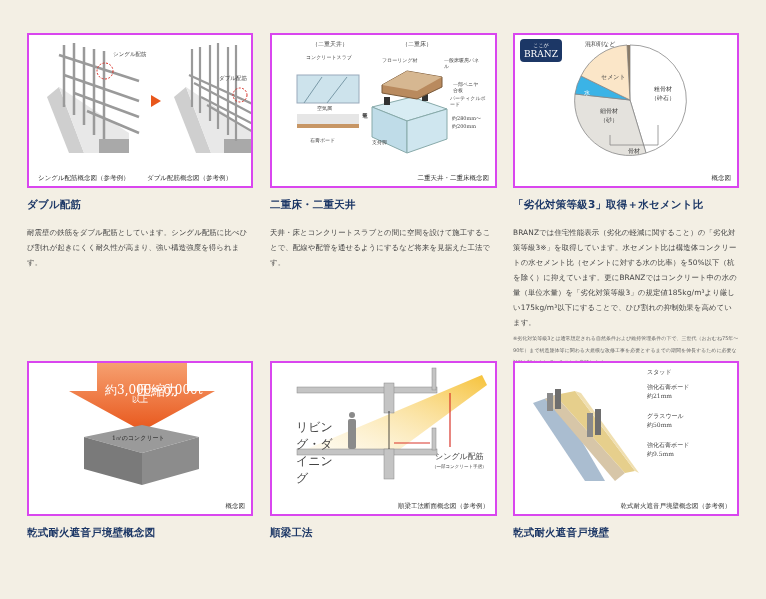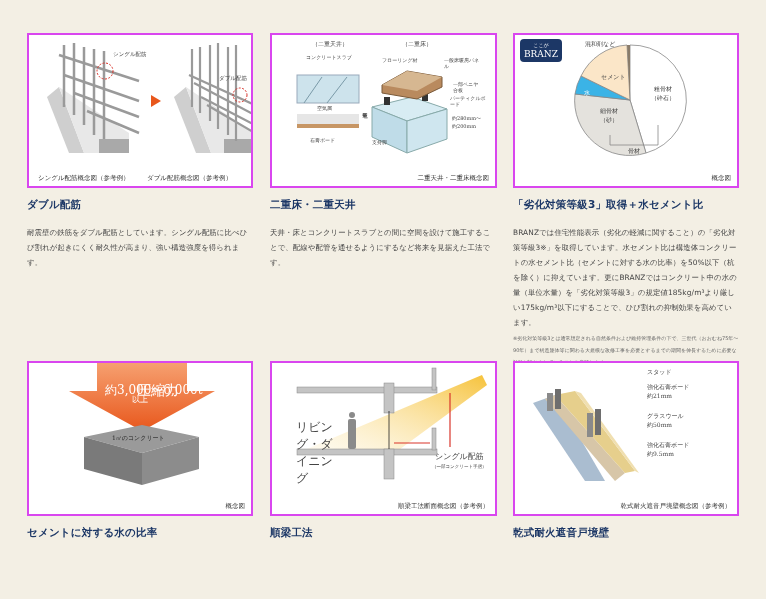--- a/index.html
+++ b/index.html
@@ -189,21 +189,21 @@
       <polygon points="55,74 113,62 170,74 113,90" fill="#9a9a9a"></polygon>
       <polygon points="55,74 113,90 113,122 55,106" fill="#7a7a7a"></polygon>
       <polygon points="113,90 170,74 170,106 113,122" fill="#8c8c8c"></polygon>
     </svg>
     <span class="label" style="left:97px;top:19px;color:#fff;font-size:14px;margin-left:11px;">圧縮力</span>
     <span class="label" style="left:76px;top:19px;color:#fff;font-size:12px;">約3,000〜6,000t</span>
     <span class="label" style="left:103px;top:31px;color:#fff;font-size:8px;text-align:center;">以上</span>
     <span class="label" style="left:83px;top:71px;color:#222;font-size:6px;">1㎥のコンクリート</span>
     <span class="fig-caption" style="right:6px;bottom:3px;">概念図</span>
   </div>
-  <div class="title">セメントに対する水の比率</div>
+  <div class="title">乾式耐火遮音戸境壁概念図</div>
 </div>
 
 <div class="card c2 row2">
   <div class="figure">
     <svg width="227" height="126">
       <defs>
         <linearGradient id="lightg" x1="1" y1="0" x2="0" y2="1">
           <stop offset="0" stop-color="#f6c23a"></stop>
           <stop offset="1" stop-color="#fdf3d6" stop-opacity="0.3"></stop>
         </linearGradient>

